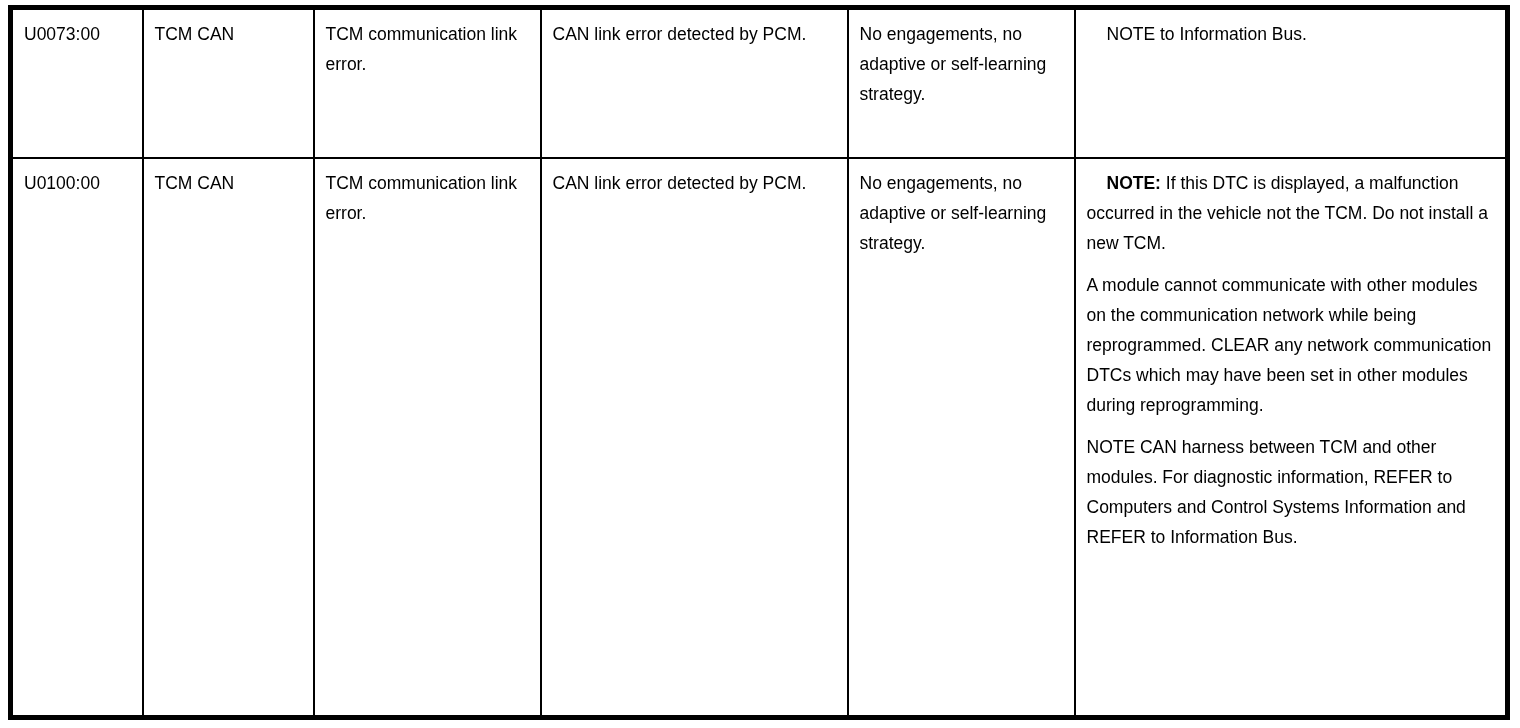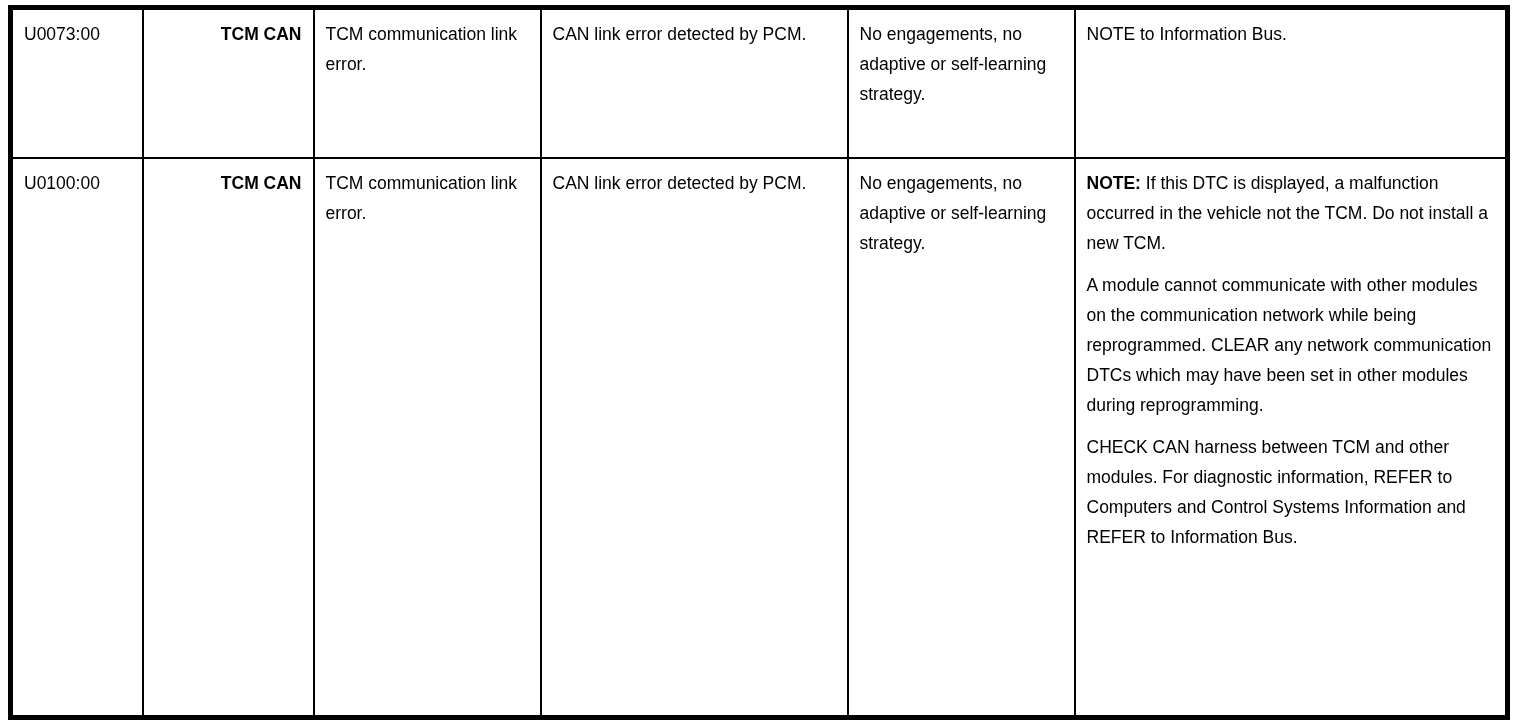--- a/index.html
+++ b/index.html
@@ -55,33 +55,33 @@
   col.c3 { width: 227px; }
   col.c4 { width: 307px; }
   col.c5 { width: 227px; }
   col.c6 { width: 433px; }
 
   .cell-code {
     white-space: nowrap;
   }
 
   .cell-center {
-    text-align: right;
-    font-weight: bold;
+    text-align: left;
   }
 
   .para {
     margin: 0;
   }
   .para + .para {
     margin-top: 12px;
   }
 
   .note-lead {
     font-weight: bold;
+    margin-left: 20px;
   }
 </style>
 </head>
 <body>
 
 <div id="page">
 
   <table class="dtc-table">
     <colgroup>
       <col class="c1">
@@ -106,20 +106,20 @@
 
       <tr>
         <td class="cell-code">U0100:00</td>
         <td class="cell-center">TCM CAN</td>
         <td>TCM communication link error.</td>
         <td>CAN link error detected by PCM.</td>
         <td>No engagements, no adaptive or self-learning strategy.</td>
         <td>
           <p class="para"><span class="note-lead">NOTE:</span><span> If this DTC is displayed, a malfunction occurred in the vehicle not the TCM. Do not install a new TCM.</span></p>
           <p class="para"><span>A module cannot communicate with other modules on the communication network while being reprogrammed. CLEAR any network communication DTCs which may have been set in other modules during reprogramming.</span></p>
-          <p class="para"><span>CHECK CAN harness between TCM and other modules. For diagnostic information, REFER to Computers and Control Systems Information and REFER to Information Bus.</span></p>
+          <p class="para"><span>NOTE CAN harness between TCM and other modules. For diagnostic information, REFER to Computers and Control Systems Information and REFER to Information Bus.</span></p>
         </td>
       </tr>
 
     </tbody>
   </table>
 
 </div>
 
 </body></html>

